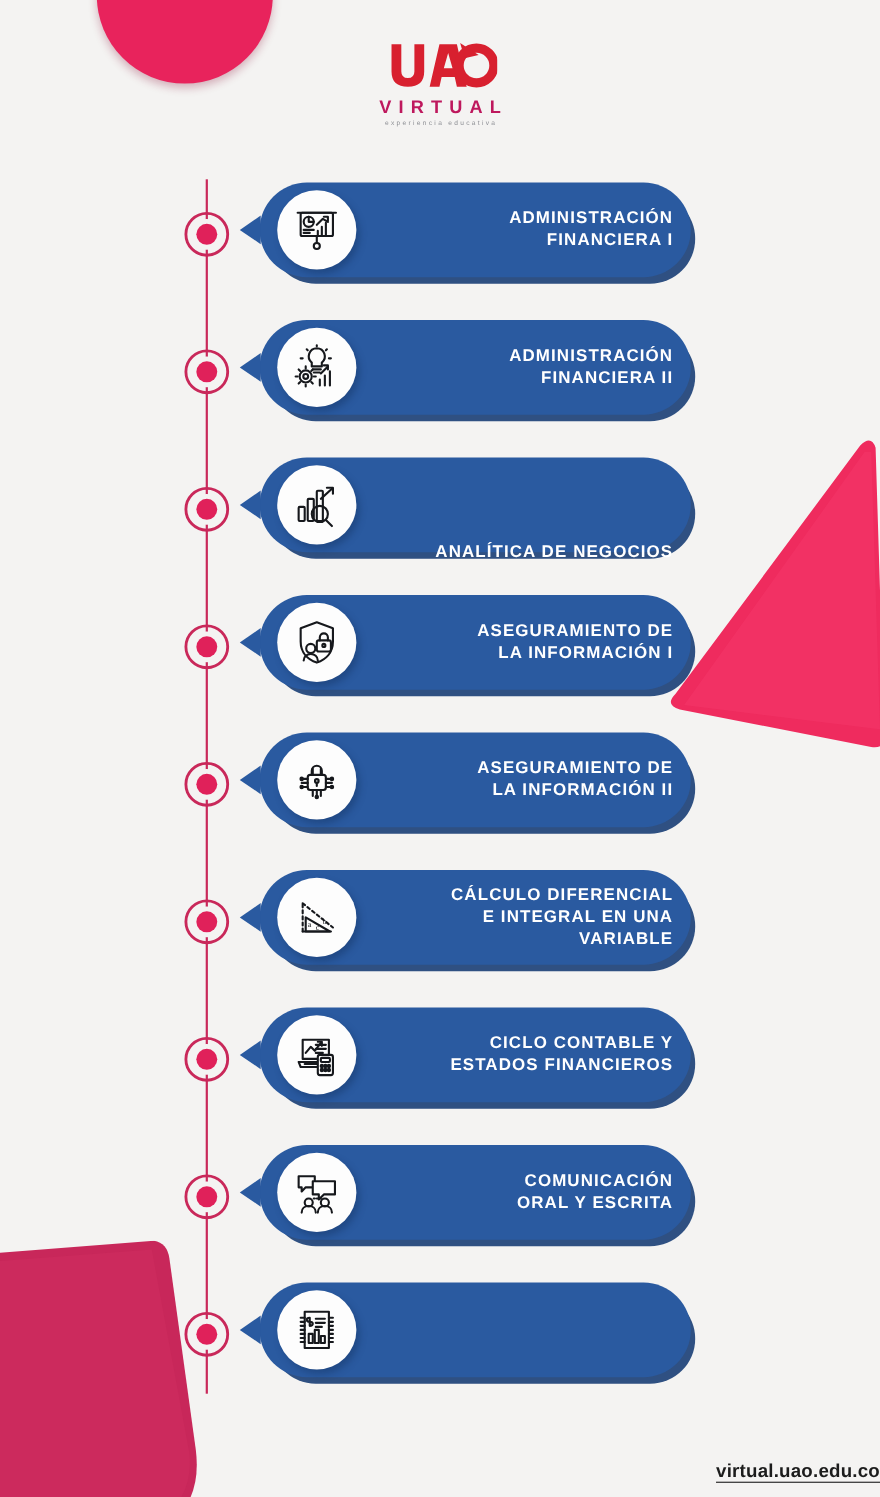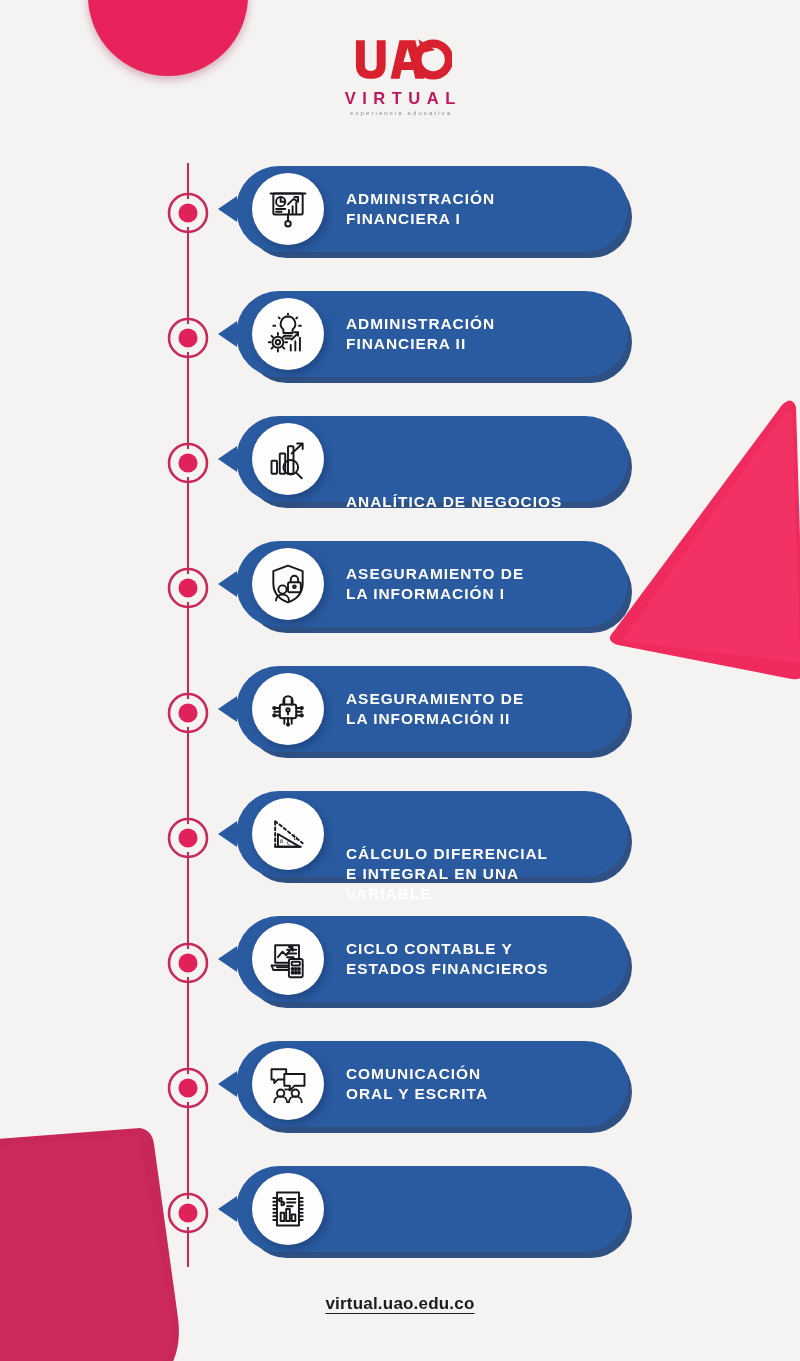--- a/index.html
+++ b/index.html
@@ -72,20 +72,21 @@
     top:163px;
     width:2px;
     height:1104px;
     background:#c9285a;
   }
 
   .items {
     position:absolute;
     left:0; top:166px;
     width:800px;
+    text-align:right;
   }
 
   .item {
     position:relative;
     height:125px;
   }
 
   .node {
     position:absolute;
     left:167px;
@@ -147,28 +148,28 @@
     right:16px;
     color:#ffffff;
     font-size:15.4px;
     font-weight:700;
     letter-spacing:1.0px;
     line-height:1.30;
     text-transform:uppercase;
   }
   .pill-label.l1 { top:50%; transform:translateY(-50%);margin-top:43px; }
   .pill-label.l2 { top:50%; transform:translateY(-50%); }
-  .pill-label.l3 { top:50%; transform:translateY(-50%);margin-top:40px; }
+  .pill-label.l3 { top:50%; transform:translateY(-50%); }
 
   
   .footer {
     position:absolute;
     left:0; right:0;
-    top:1294px;
-    text-align:center;
+    top:1328px;
+    text-align:right;
   }
   .footer-link {
     font-size:17px;
     font-weight:700;
     color:#1c1c1c;
     text-decoration:underline;
     text-underline-offset:4px;
     letter-spacing:.2px;
   }
 </style>

